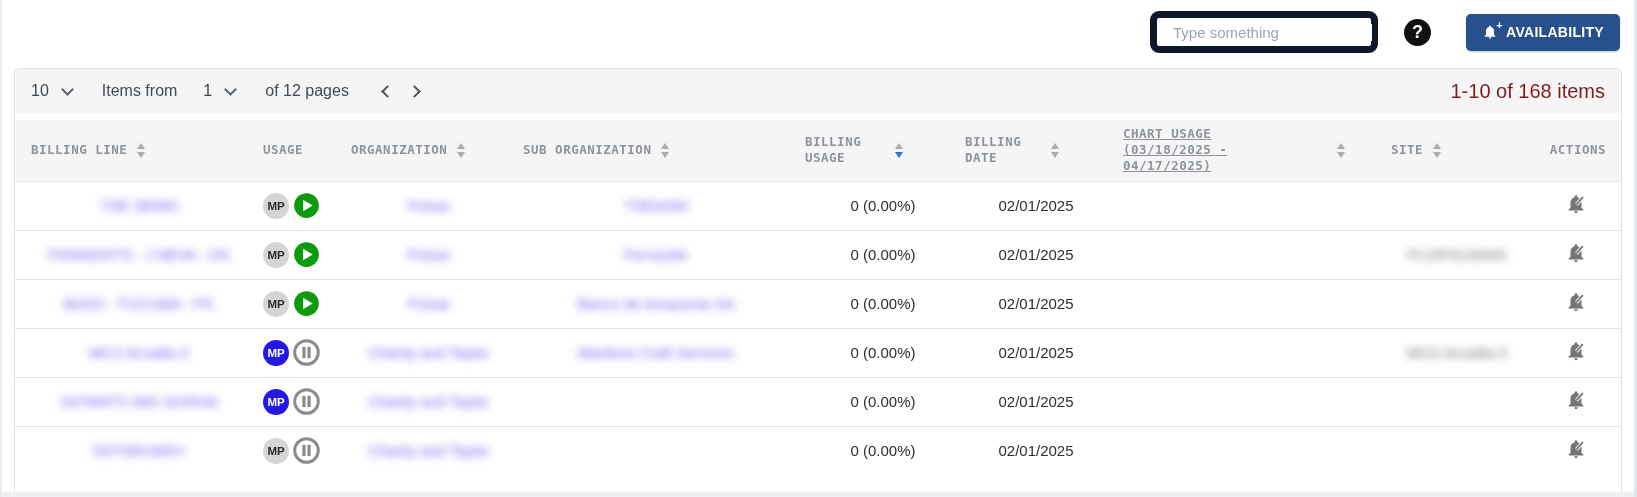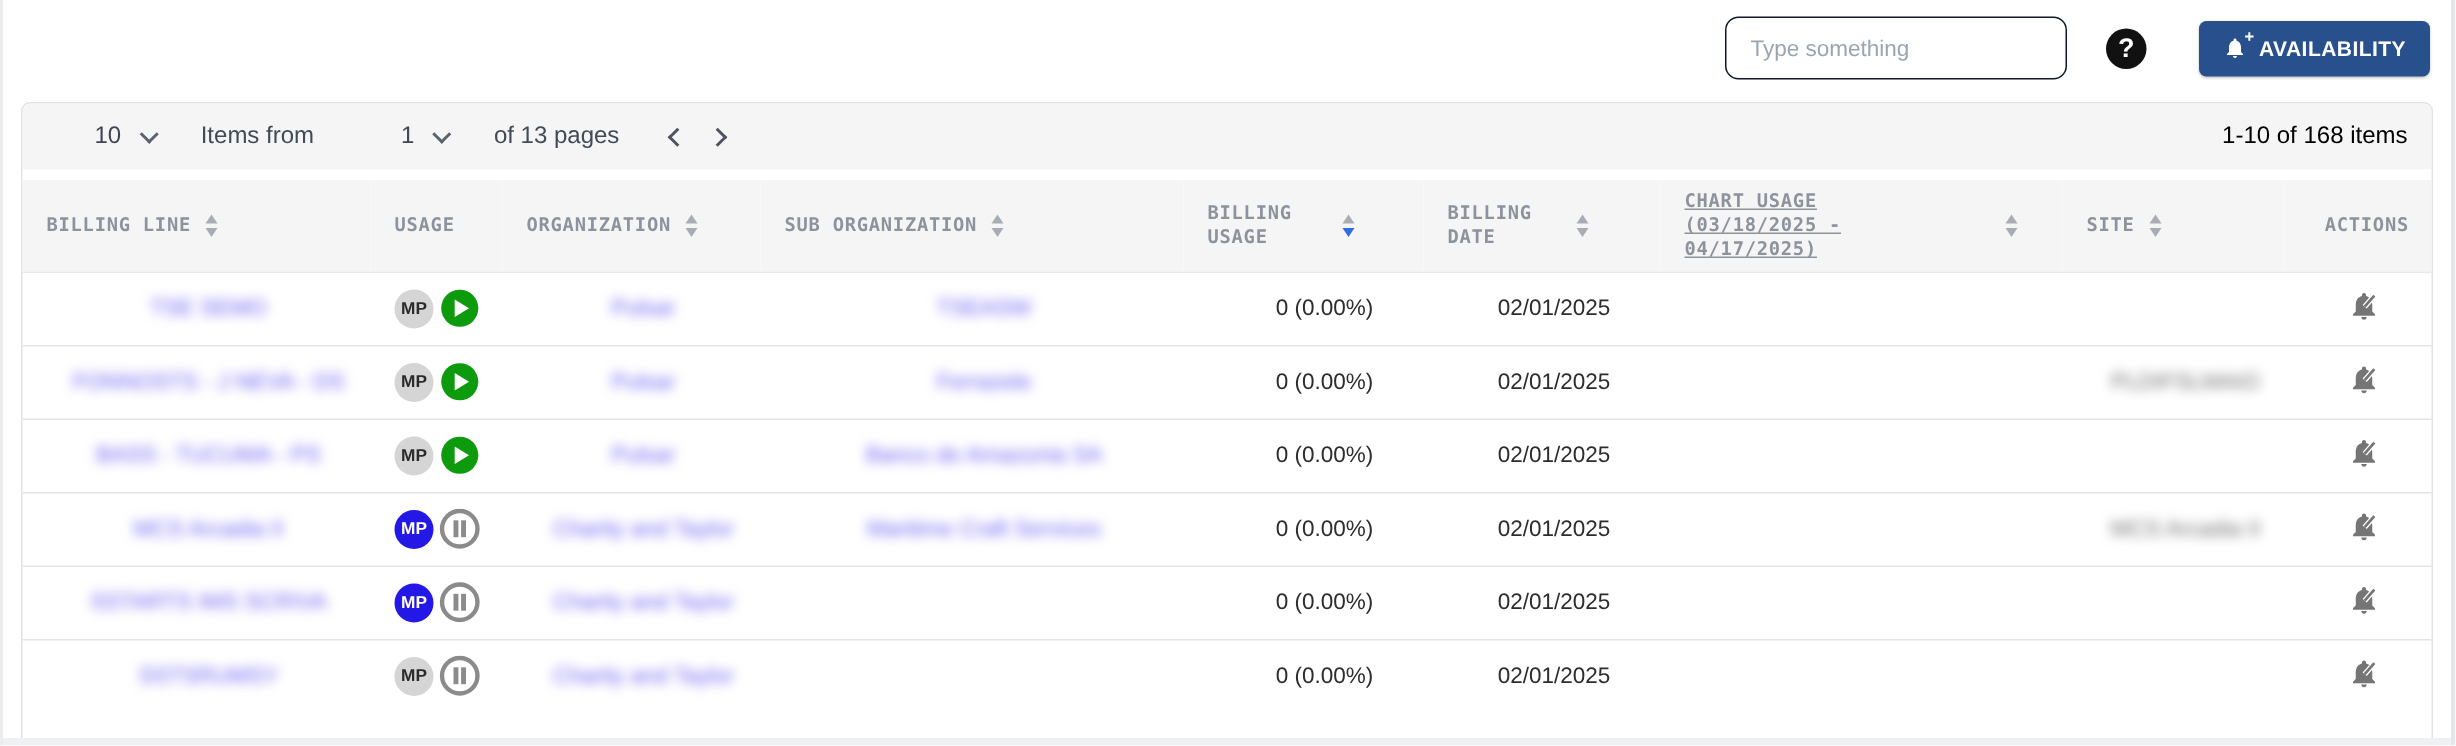--- a/index.html
+++ b/index.html
@@ -4,51 +4,51 @@
 <style>
   * { margin:0; padding:0; box-sizing:border-box; }
   html,body { width:1637px; height:497px; overflow:hidden; background:#ffffff;
     font-family:"Liberation Sans", sans-serif; }
   .page { position:relative; width:1637px; height:497px; background:#fff;
     border-left:2px solid #ececec; border-right:3px solid #e4e7ea; }
 
   
   .topbar { height:64px; display:flex; align-items:center; justify-content:flex-end;
     padding-right:14px; gap:0; background:#fff; }
-  .search-box { width:228px; height:42px; border:1px solid #0f172a; border-radius:9px;
+  .search-box { width:228px; height:42px; border:7px solid #0f172a; border-radius:9px;
     display:flex; align-items:center; padding:0 12px 0 16px; background:#fff; margin-right:26px; }
   .search-box input { border:none; outline:none; flex:1; font-size:15px; color:#333;
     font-family:"Liberation Sans", sans-serif; }
   .search-box input::placeholder { color:#9aa5b1; }
   .help-btn { width:27px; height:27px; border-radius:50%; background:#111; color:#fff;
     font-size:18px; font-weight:bold; display:flex; align-items:center; justify-content:center;
     margin-right:22px; cursor:pointer; }
   .btn { height:37px; background:#27508c; border:none; border-radius:5px; color:#fff;
     font-weight:bold; font-size:14px; letter-spacing:.3px; display:flex; align-items:center;
     gap:8px; padding:0 16px; margin-left:13px; cursor:pointer;
     font-family:"Liberation Sans", sans-serif; box-shadow:0 1px 2px rgba(0,0,0,.25); }
   .btn svg { flex:0 0 auto; }
   .bell-plus { position:relative; display:inline-flex; }
   .bell-plus .plus { position:absolute; top:-5px; right:-5px; font-size:11px; font-weight:bold; color:#fff; }
 
   
   .card { position:absolute; left:12px; right:12px; top:68px; bottom:5px;
     background:#fff; border:1px solid #e2e2e2; border-bottom:none; border-radius:6px 6px 0 0; overflow:hidden; }
   .pagination { height:44px; background:#f5f5f5; display:flex; align-items:center;
     padding:0 16px; color:#414b58; font-size:16px; border-radius:6px 6px 0 0; }
-  .pagination .num { font-size:16px; color:#3c4654;margin-left:32px; }
+  .pagination .num { font-size:16px; color:#3c4654; }
   .chev-down { width:9px; height:9px; border-left:2px solid #5a6270; border-bottom:2px solid #5a6270;
     transform:rotate(-45deg); display:inline-block; margin:-4px 0 0 14px; cursor:pointer; }
   .pag-label { margin:0 26px 0 30px; }
   .pag-label2 { margin:0 0 0 30px; }
   .chev-left, .chev-right { width:9px; height:9px; border-left:2px solid #4c545f; border-bottom:2px solid #4c545f;
     display:inline-block; cursor:pointer; }
   .chev-left { transform:rotate(45deg); margin-left:34px; }
   .chev-right { transform:rotate(225deg); margin-left:18px; }
-  .pag-range { margin-left:auto; color:#000000; font-size:16px; }
+  .pag-range { margin-left:auto; color:#7f1d1d; font-size:20px; }
 
   .gap { height:7px; background:#fff; }
 
   table { border-collapse:collapse; width:100%; table-layout:fixed; }
   thead th { background:#f5f5f5; height:61px; vertical-align:middle; text-align:left;
     font-family:"DejaVu Sans Mono", monospace; font-size:12.5px; font-weight:bold;
     color:#8d939d; letter-spacing:.5px; padding:0 0 0 16px; }
   th .th-flex { display:flex; align-items:center; gap:10px; }
   th .th-between { display:flex; align-items:center; justify-content:space-between; }
   th .lbl { line-height:16px; }
@@ -108,21 +108,21 @@
   </div>
 
   <div class="card">
 
     <div class="pagination">
       <span class="num">10</span>
       <span class="chev-down"></span>
       <span class="pag-label">Items from</span>
       <span class="num">1</span>
       <span class="chev-down"></span>
-      <span class="pag-label2">of 13 pages</span>
+      <span class="pag-label2">of 12 pages</span>
       <span class="chev-left"></span>
       <span class="chev-right"></span>
       <span class="pag-range">1-10 of 168 items</span>
     </div>
 
     <div class="gap"></div>
 
     <table>
       <colgroup>
         <col style="width:232px">

